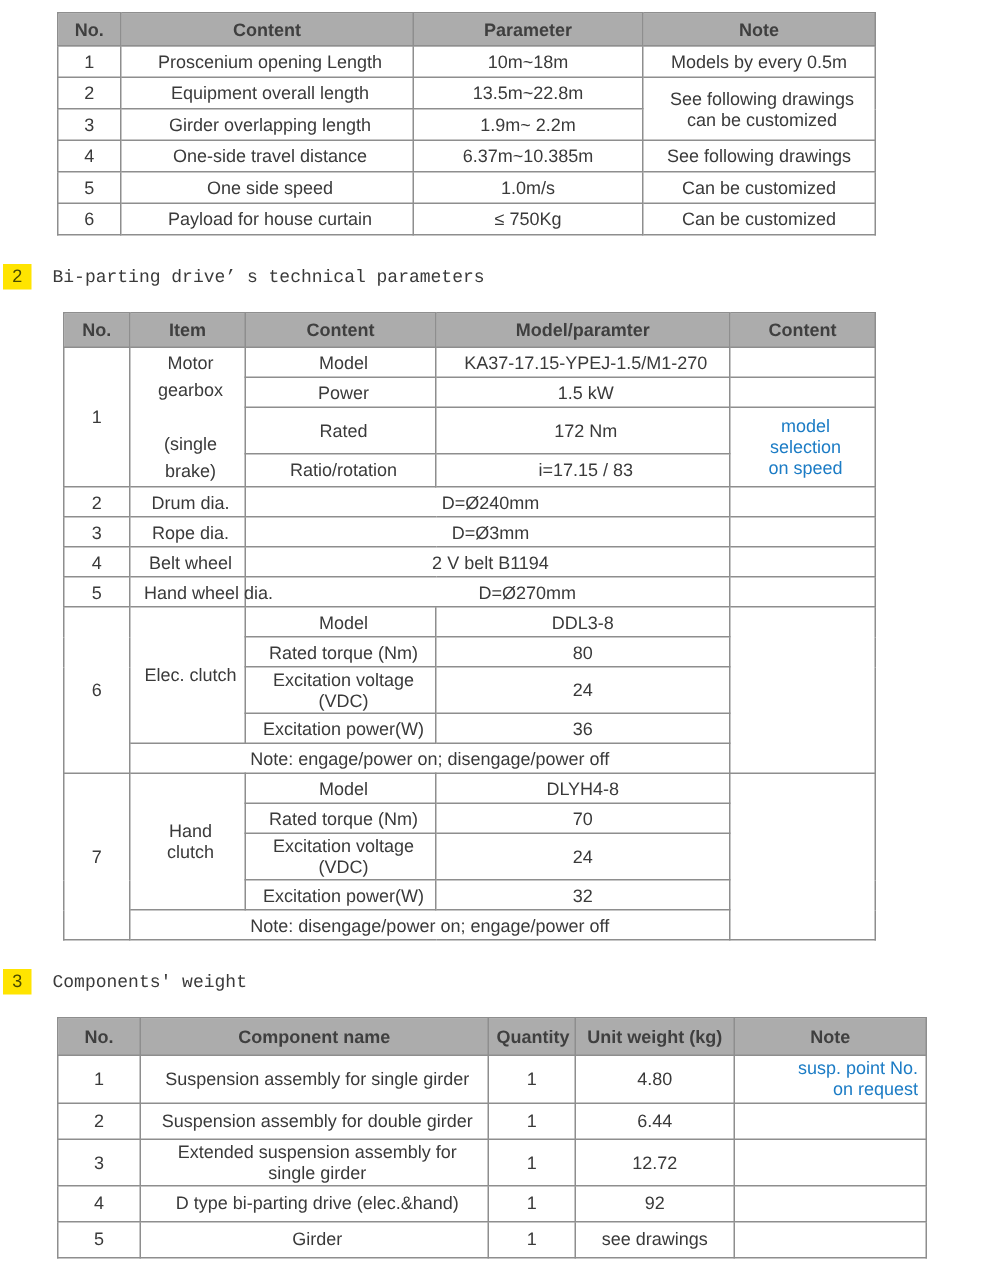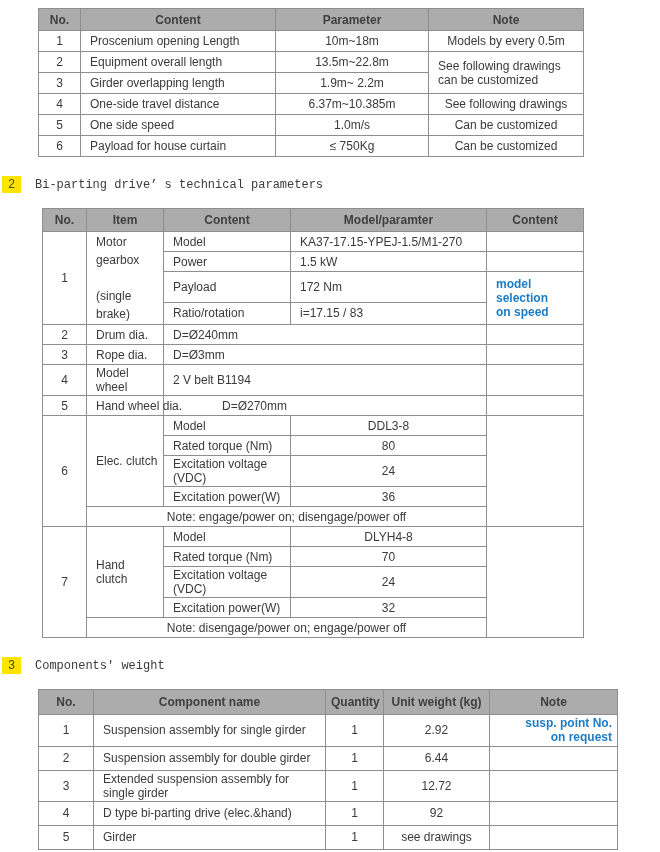--- a/index.html
+++ b/index.html
@@ -16,23 +16,23 @@
     width:660px;height:852px;background:var(--page_bg);
     font-family:"Liberation Sans",sans-serif;color:var(--text);font-size:12px;
   }
   table{border-collapse:collapse;table-layout:fixed;}
   th,td{
     border:1px solid var(--border);
     text-align:center;vertical-align:middle;
     padding:1px 5px;overflow:visible;
   }
   th{background:var(--header_bg);font-weight:bold;color:#3F3F3F;}
-  .left{text-align:left;padding-left:9px;}
+  .left{text-align:center;padding-left:9px;}
   .pre{white-space:pre-line;}
-  .blue{color:var(--blue);font-weight:bold;}
+  .blue{color:var(--blue);}
   .nowrap{white-space:nowrap;margin-top:36px;}
   .indent-60{padding-left:58px;margin-top:15px;}
 
   .t1{width:545px;margin:8px 0 0 38px;}
   .t1 th{height:22px;}
   .t1 td{height:21px;}
 
   .section-heading{
     display:flex;align-items:center;gap:14px;
     margin:19px 0 15px 2px;height:17px;
@@ -146,21 +146,21 @@
       <td class="left">Model</td>
       <td class="left">KA37-17.15-YPEJ-1.5/M1-270</td>
       <td></td>
     </tr>
     <tr>
       <td class="left">Power</td>
       <td class="left">1.5 kW</td>
       <td></td>
     </tr>
     <tr>
-      <td class="left">Payload</td>
+      <td class="left">Rated</td>
       <td class="left">172 Nm</td>
       <td rowspan="2" class="left pre blue">model selection
 on speed</td>
     </tr>
     <tr>
       <td class="left">Ratio/rotation</td>
       <td class="left">i=17.15 / 83</td>
     </tr>
 
     <tr>
@@ -170,21 +170,21 @@
       <td></td>
     </tr>
     <tr>
       <td>3</td>
       <td class="left">Rope dia.</td>
       <td colspan="2" class="left">D=Ø3mm</td>
       <td></td>
     </tr>
     <tr>
       <td>4</td>
-      <td class="left">Model wheel</td>
+      <td class="left">Belt wheel</td>
       <td colspan="2" class="left">2 V belt B1194</td>
       <td></td>
     </tr>
     <tr>
       <td>5</td>
       <td class="left nowrap">Hand wheel dia.</td>
       <td colspan="2" class="left indent-60">D=Ø270mm</td>
       <td></td>
     </tr>
 
@@ -256,21 +256,21 @@
       <th>Quantity</th>
       <th>Unit weight  (kg)</th>
       <th>Note</th>
     </tr>
   </thead>
   <tbody>
     <tr>
       <td>1</td>
       <td class="left">Suspension assembly for single girder</td>
       <td>1</td>
-      <td>2.92</td>
+      <td>4.80</td>
       <td class="blue pre note-blue">susp. point No.
 on request</td>
     </tr>
     <tr>
       <td>2</td>
       <td class="left">Suspension assembly for double girder</td>
       <td>1</td>
       <td>6.44</td>
       <td></td>
     </tr>

